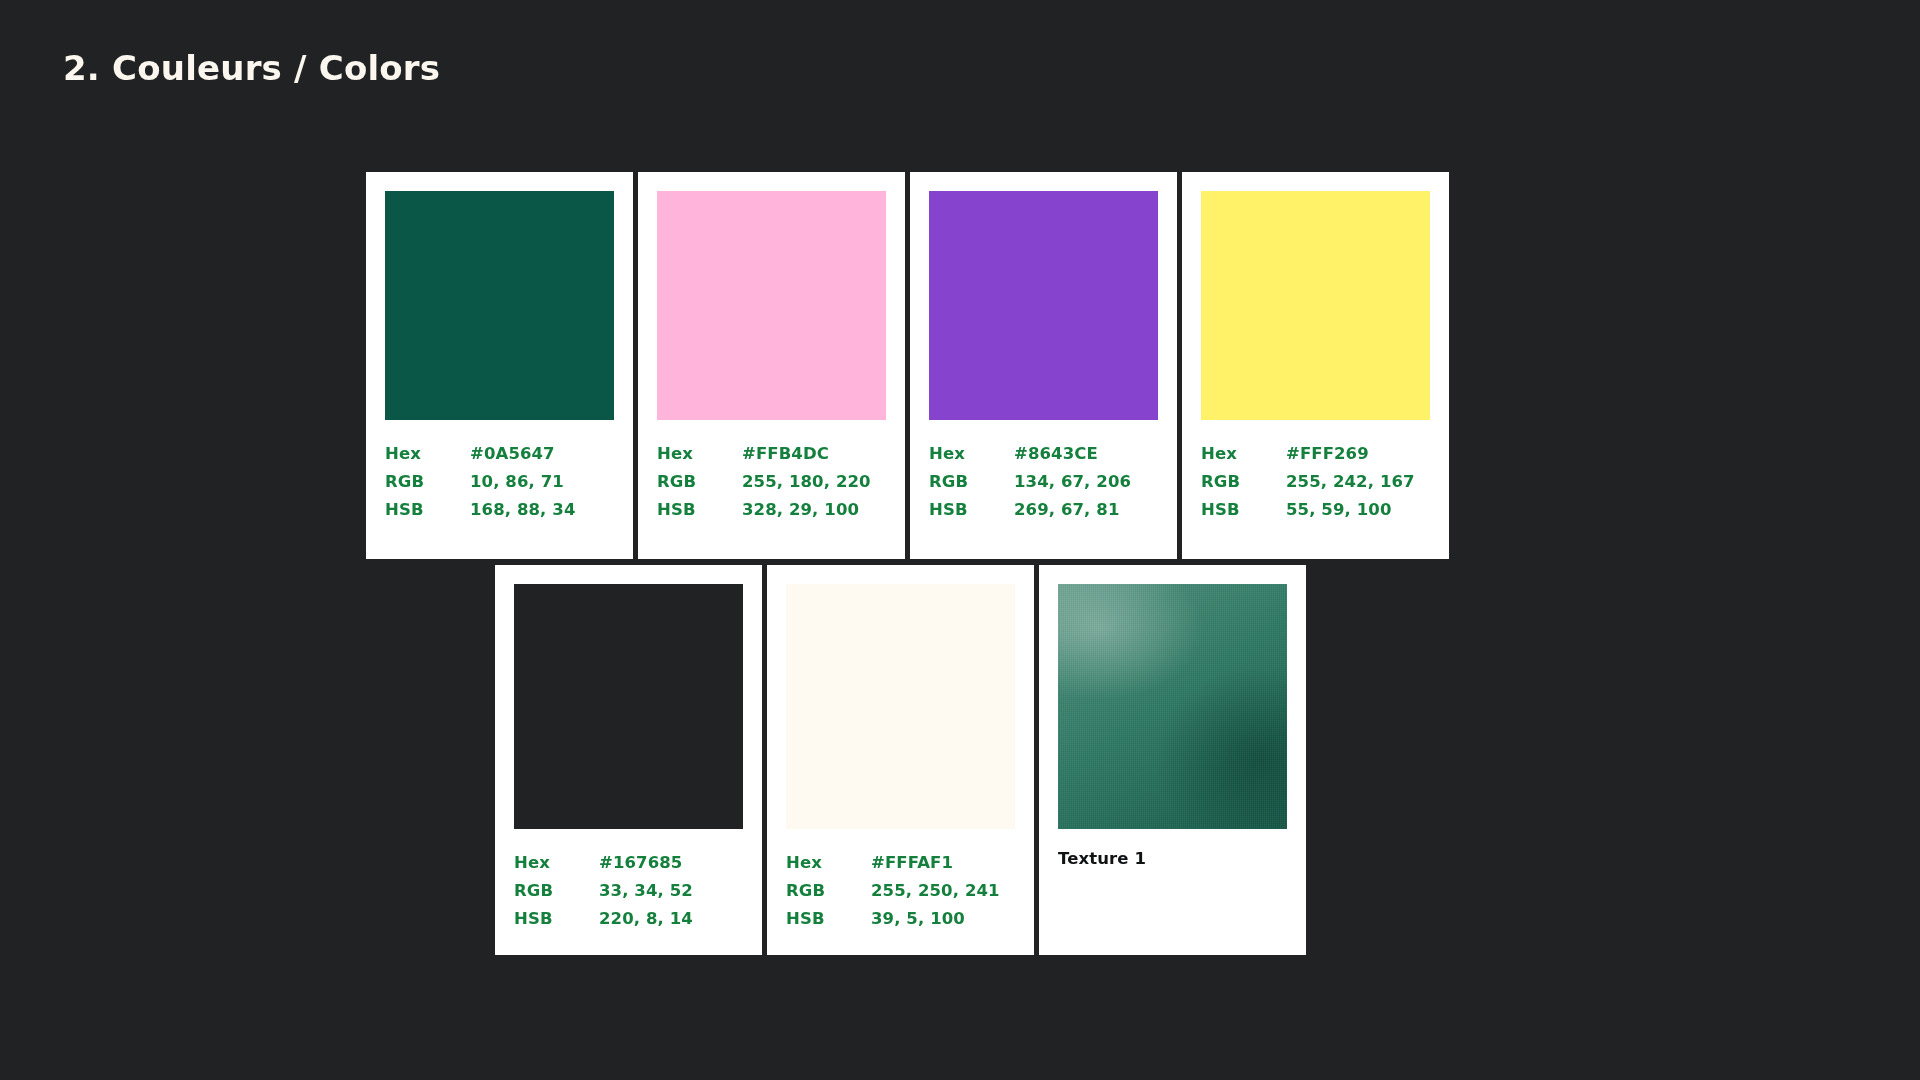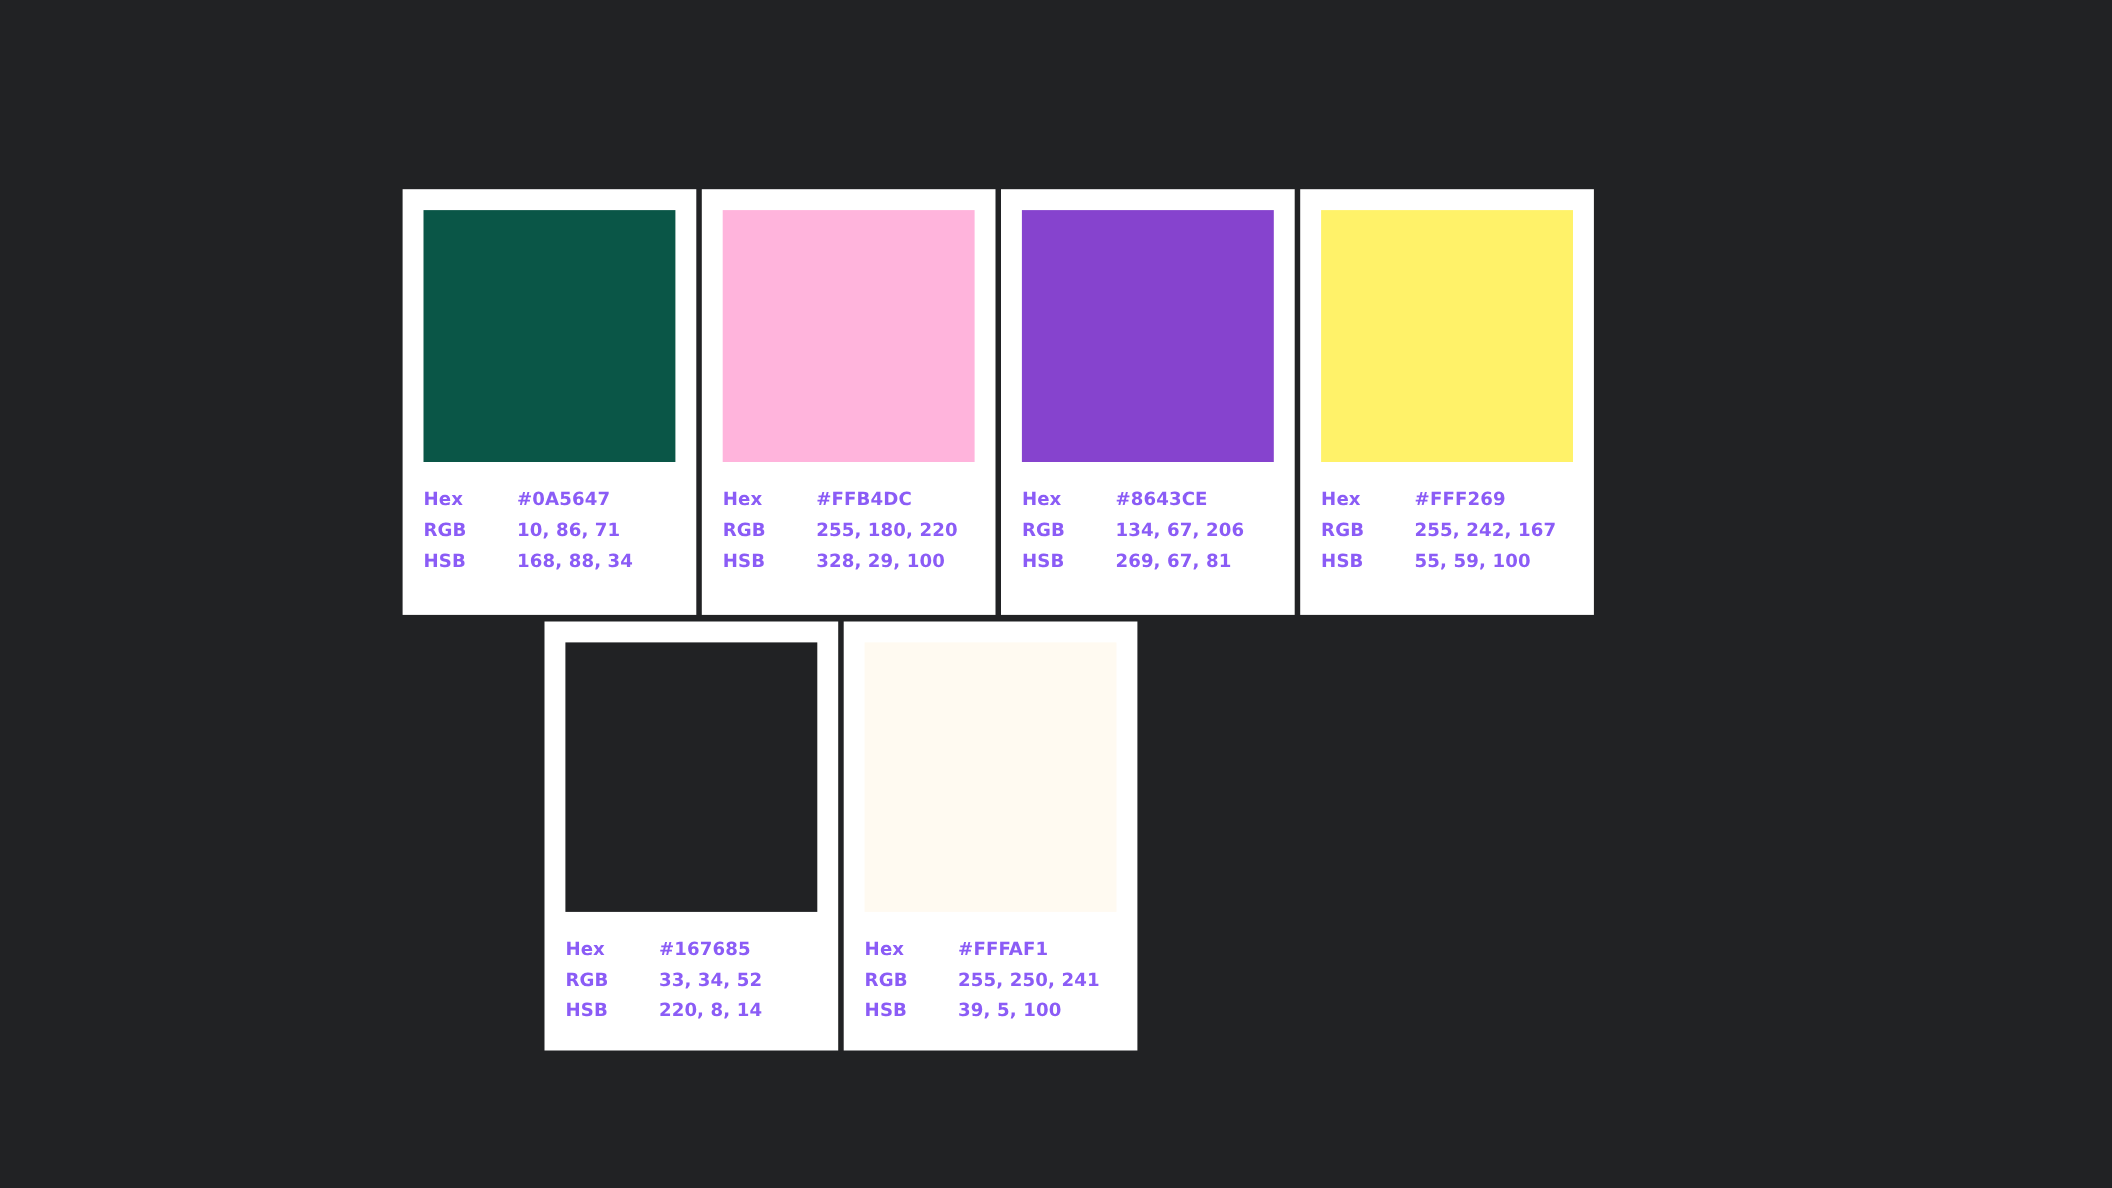--- a/index.html
+++ b/index.html
@@ -80,21 +80,21 @@
 
   .row-bottom .swatch {
     height: 245px;
   }
 
   
   .info {
     margin-top: 20px;
     font-size: 16.5px;
     font-weight: 700;
-    color: #8b5cf6;
+    color: #15803d;
     line-height: 28px;
     letter-spacing: 0.1px;
   }
 
   .info-row {
     display: flex;
   }
 
   .info-key {
     width: 85px;
@@ -154,20 +154,21 @@
         rgba(255,255,255,0.025) 1px,
         rgba(0,0,0,0.025) 1px,
         rgba(0,0,0,0.025) 2px);
   }
 </style>
 </head>
 <body style="background: rgb(33, 34, 36);">
 
 <div class="page">
 
+  <h1 class="page-title" style="color: rgb(251, 246, 238);">2. Couleurs / Colors</h1>
 
   <div class="row row-top">
 
     <div class="card" style="background: rgb(255, 255, 255);">
       <div class="swatch" style="background: rgb(10, 86, 71);"></div>
       <div class="info">
         <div class="info-row">
           <span class="info-key">Hex</span>
           <span class="info-val">#0A5647</span>
         </div>
@@ -269,16 +270,25 @@
           <span class="info-key">RGB</span>
           <span class="info-val">255, 250, 241</span>
         </div>
         <div class="info-row">
           <span class="info-key">HSB</span>
           <span class="info-val">39, 5, 100</span>
         </div>
       </div>
     </div>
 
+    <div class="card" style="background: rgb(255, 255, 255);">
+      <div class="swatch texture-swatch" style="background-color: rgb(46, 122, 100);">
+        <div class="t-l1"></div>
+        <div class="t-l2"></div>
+        <div class="t-l3"></div>
+        <div class="t-l4"></div>
+      </div>
+      <div class="texture-label">Texture 1</div>
+    </div>
 
   </div>
 
 </div>
 
 </body></html>

